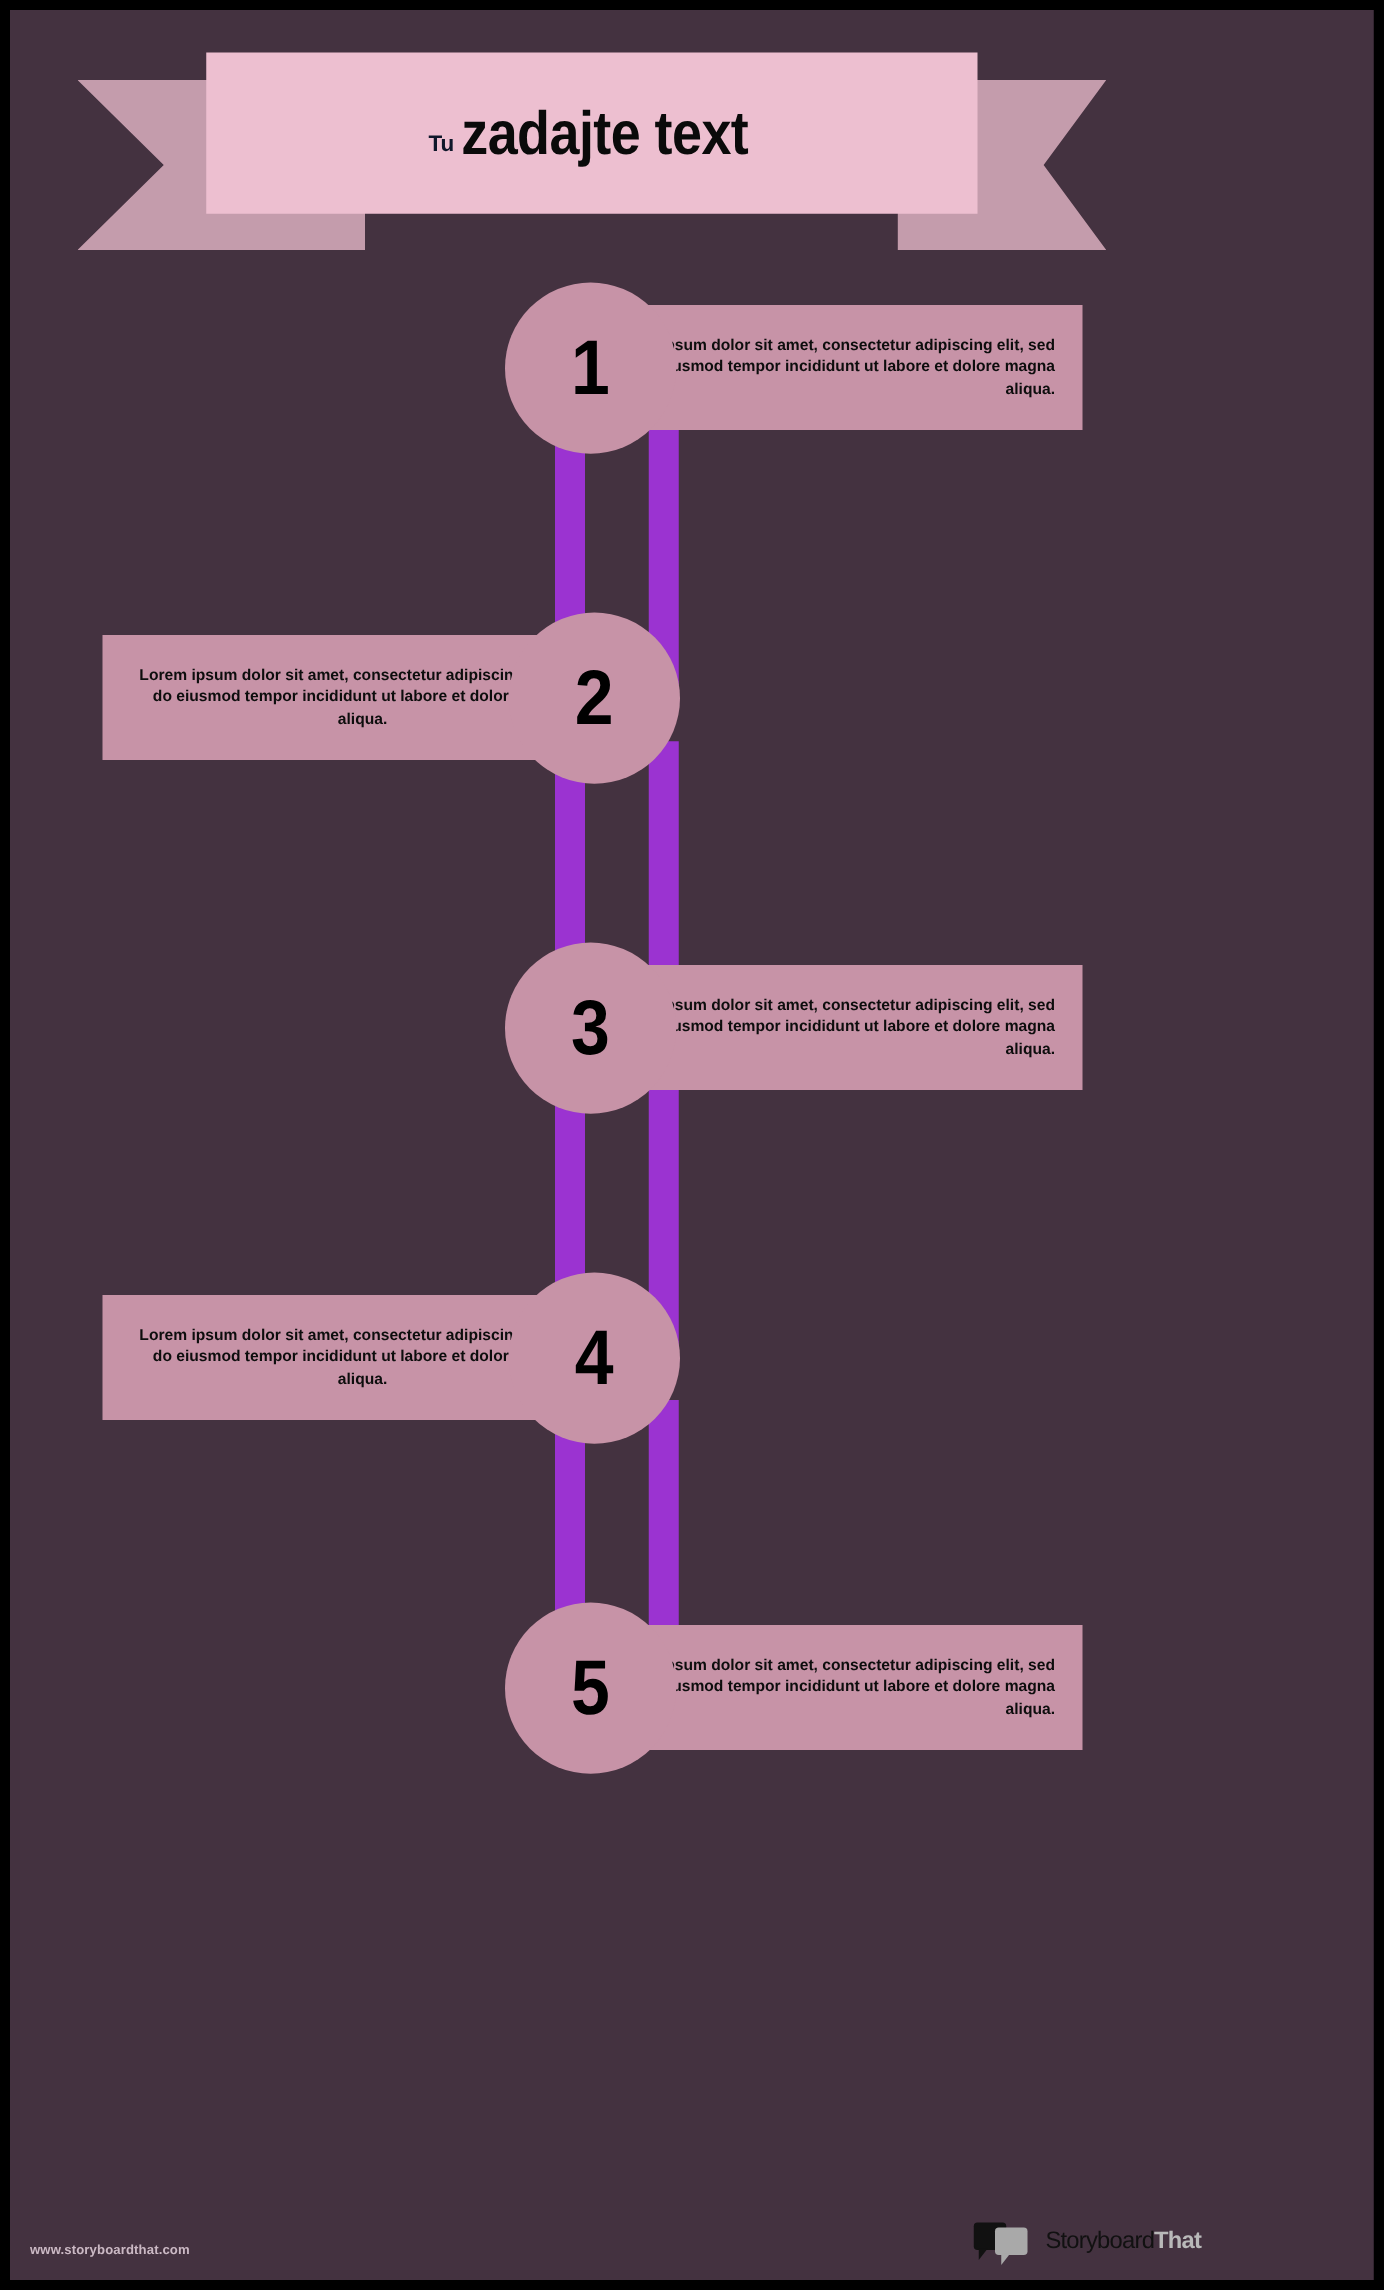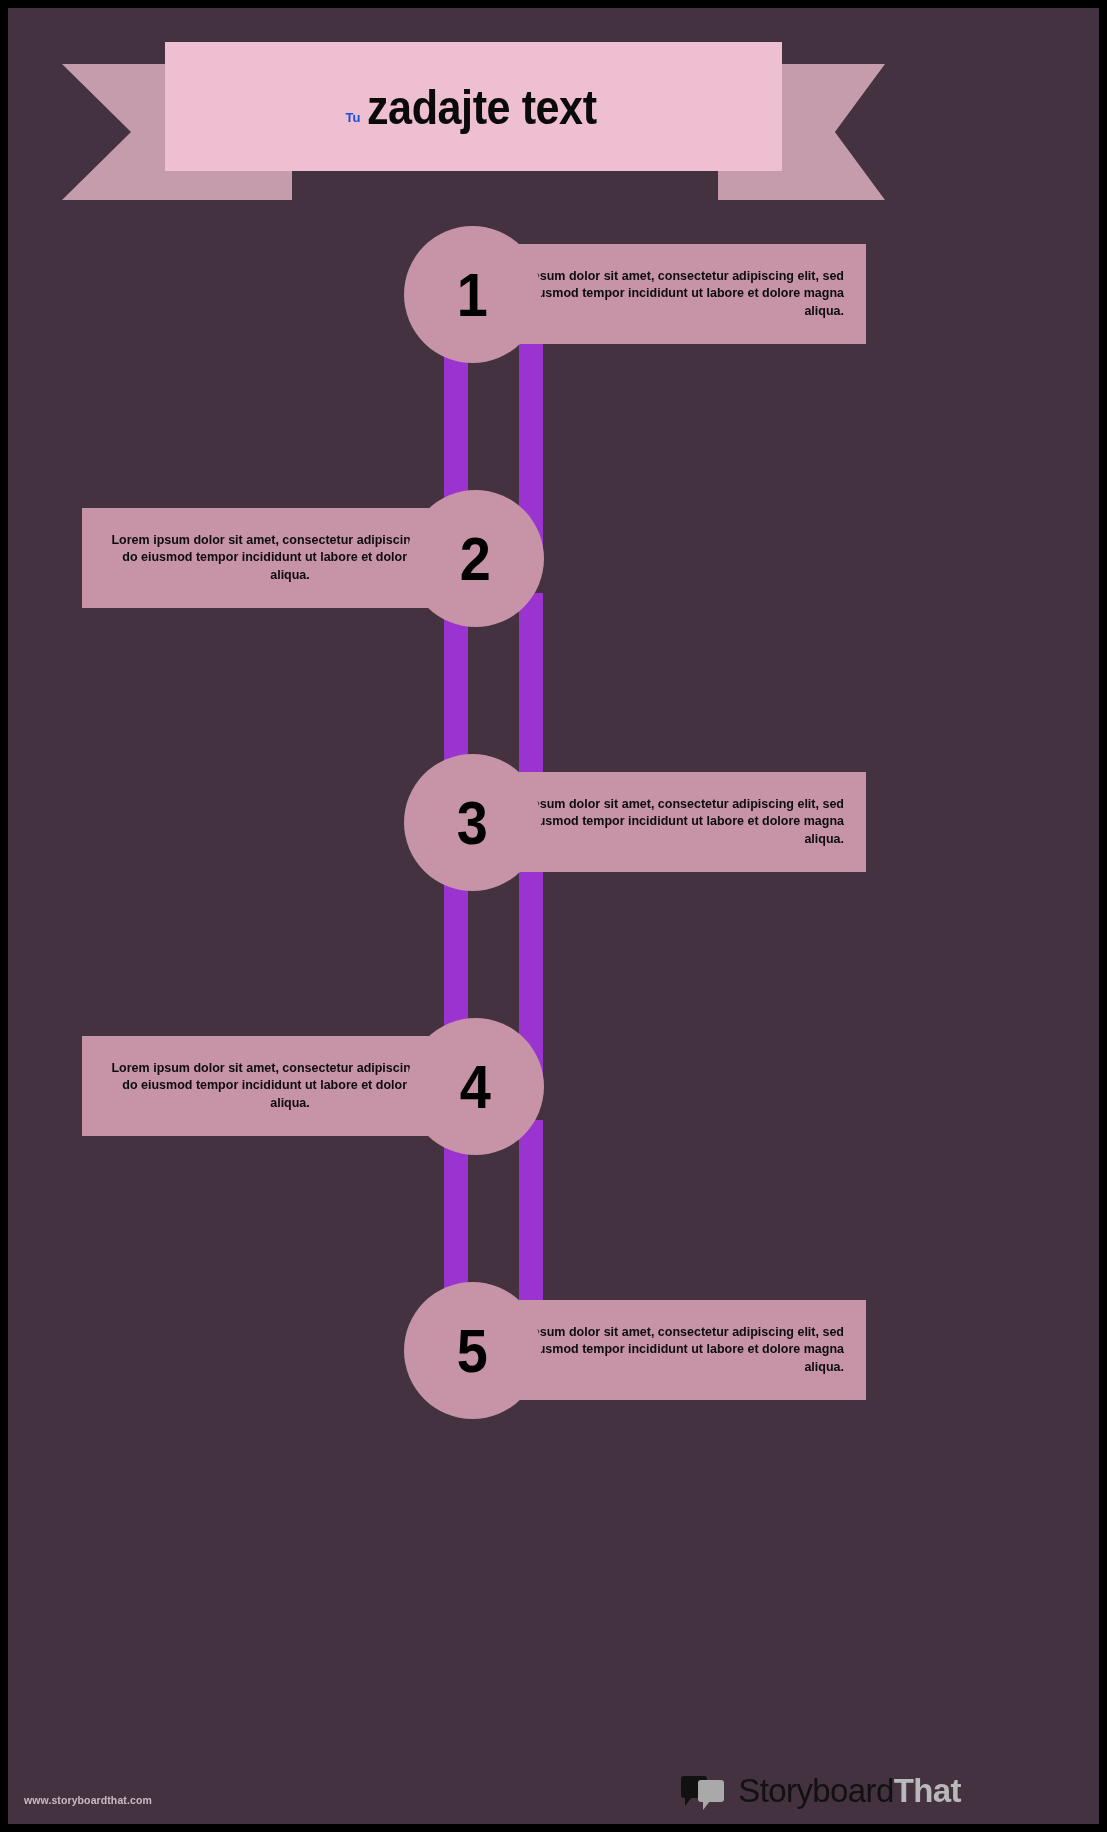--- a/index.html
+++ b/index.html
@@ -23,21 +23,21 @@
   .ribbon-shadow.left{left:120px;top:160px;width:110px;
     clip-path:polygon(0 0, 100% 0, 100% 100%, 35% 100%);}
   .ribbon-shadow.right{left:710px;top:160px;width:105px;
     clip-path:polygon(0 0, 100% 0, 66% 100%, 0 100%);}
 
   .ribbon-main{position:absolute;left:157px;top:34px;width:617px;height:129px;
     background:#EDBFD0;display:flex;align-items:center;justify-content:center;}
 
   .title-row{display:flex;align-items:baseline;justify-content:center;gap:6px;
     padding-left:26px;}
-  .title-small{font-size:13px;font-weight:700;color:#1d4ed8;
+  .title-small{font-size:18px;font-weight:700;color:#0f172a;
     font-family:"Liberation Sans",sans-serif;position:relative;top:-2px;}
   .title-main{font-size:49px;font-weight:700;color:#0a0a0a;letter-spacing:-0.5px;
     font-family:"Liberation Sans",sans-serif;transform:scaleX(0.88);transform-origin:left center;}
 
   
   .bar{position:absolute;background:#9B33D1;width:24px;}
   .bar.b-left{left:436px;}
   .bar.b-right{left:511px;}
 
   
@@ -70,21 +70,21 @@
   .logo{position:absolute;right:18px;bottom:14px;display:flex;align-items:center;gap:9px;}
   .logo-mark{position:relative;width:48px;height:34px;}
   .bub-dark{position:absolute;left:0;top:2px;width:26px;height:22px;background:#111;
     border-radius:3px;}
   .bub-dark:after{content:"";position:absolute;left:4px;top:21px;border-left:7px solid #111;
     border-bottom:9px solid transparent;}
   .bub-grey{position:absolute;left:17px;top:6px;width:26px;height:22px;background:#A9A9A9;
     border-radius:3px;}
   .bub-grey:after{content:"";position:absolute;left:5px;top:21px;border-left:7px solid #A9A9A9;
     border-bottom:9px solid transparent;}
-  .logo-text{font-size:33px;font-family:"Liberation Sans",sans-serif;letter-spacing:-0.6px;text-align:right;}
+  .logo-text{font-size:19px;font-family:"Liberation Sans",sans-serif;letter-spacing:-0.6px;text-align:right;}
   .logo-text .a{color:#111;font-weight:400;}
   .logo-text .b{color:#B9B9B9;font-weight:700;}
 </style>
 </head>
 <body>
 
 <div id="poster">
   <div id="canvas">
 
     <div class="ribbon-wrap">

